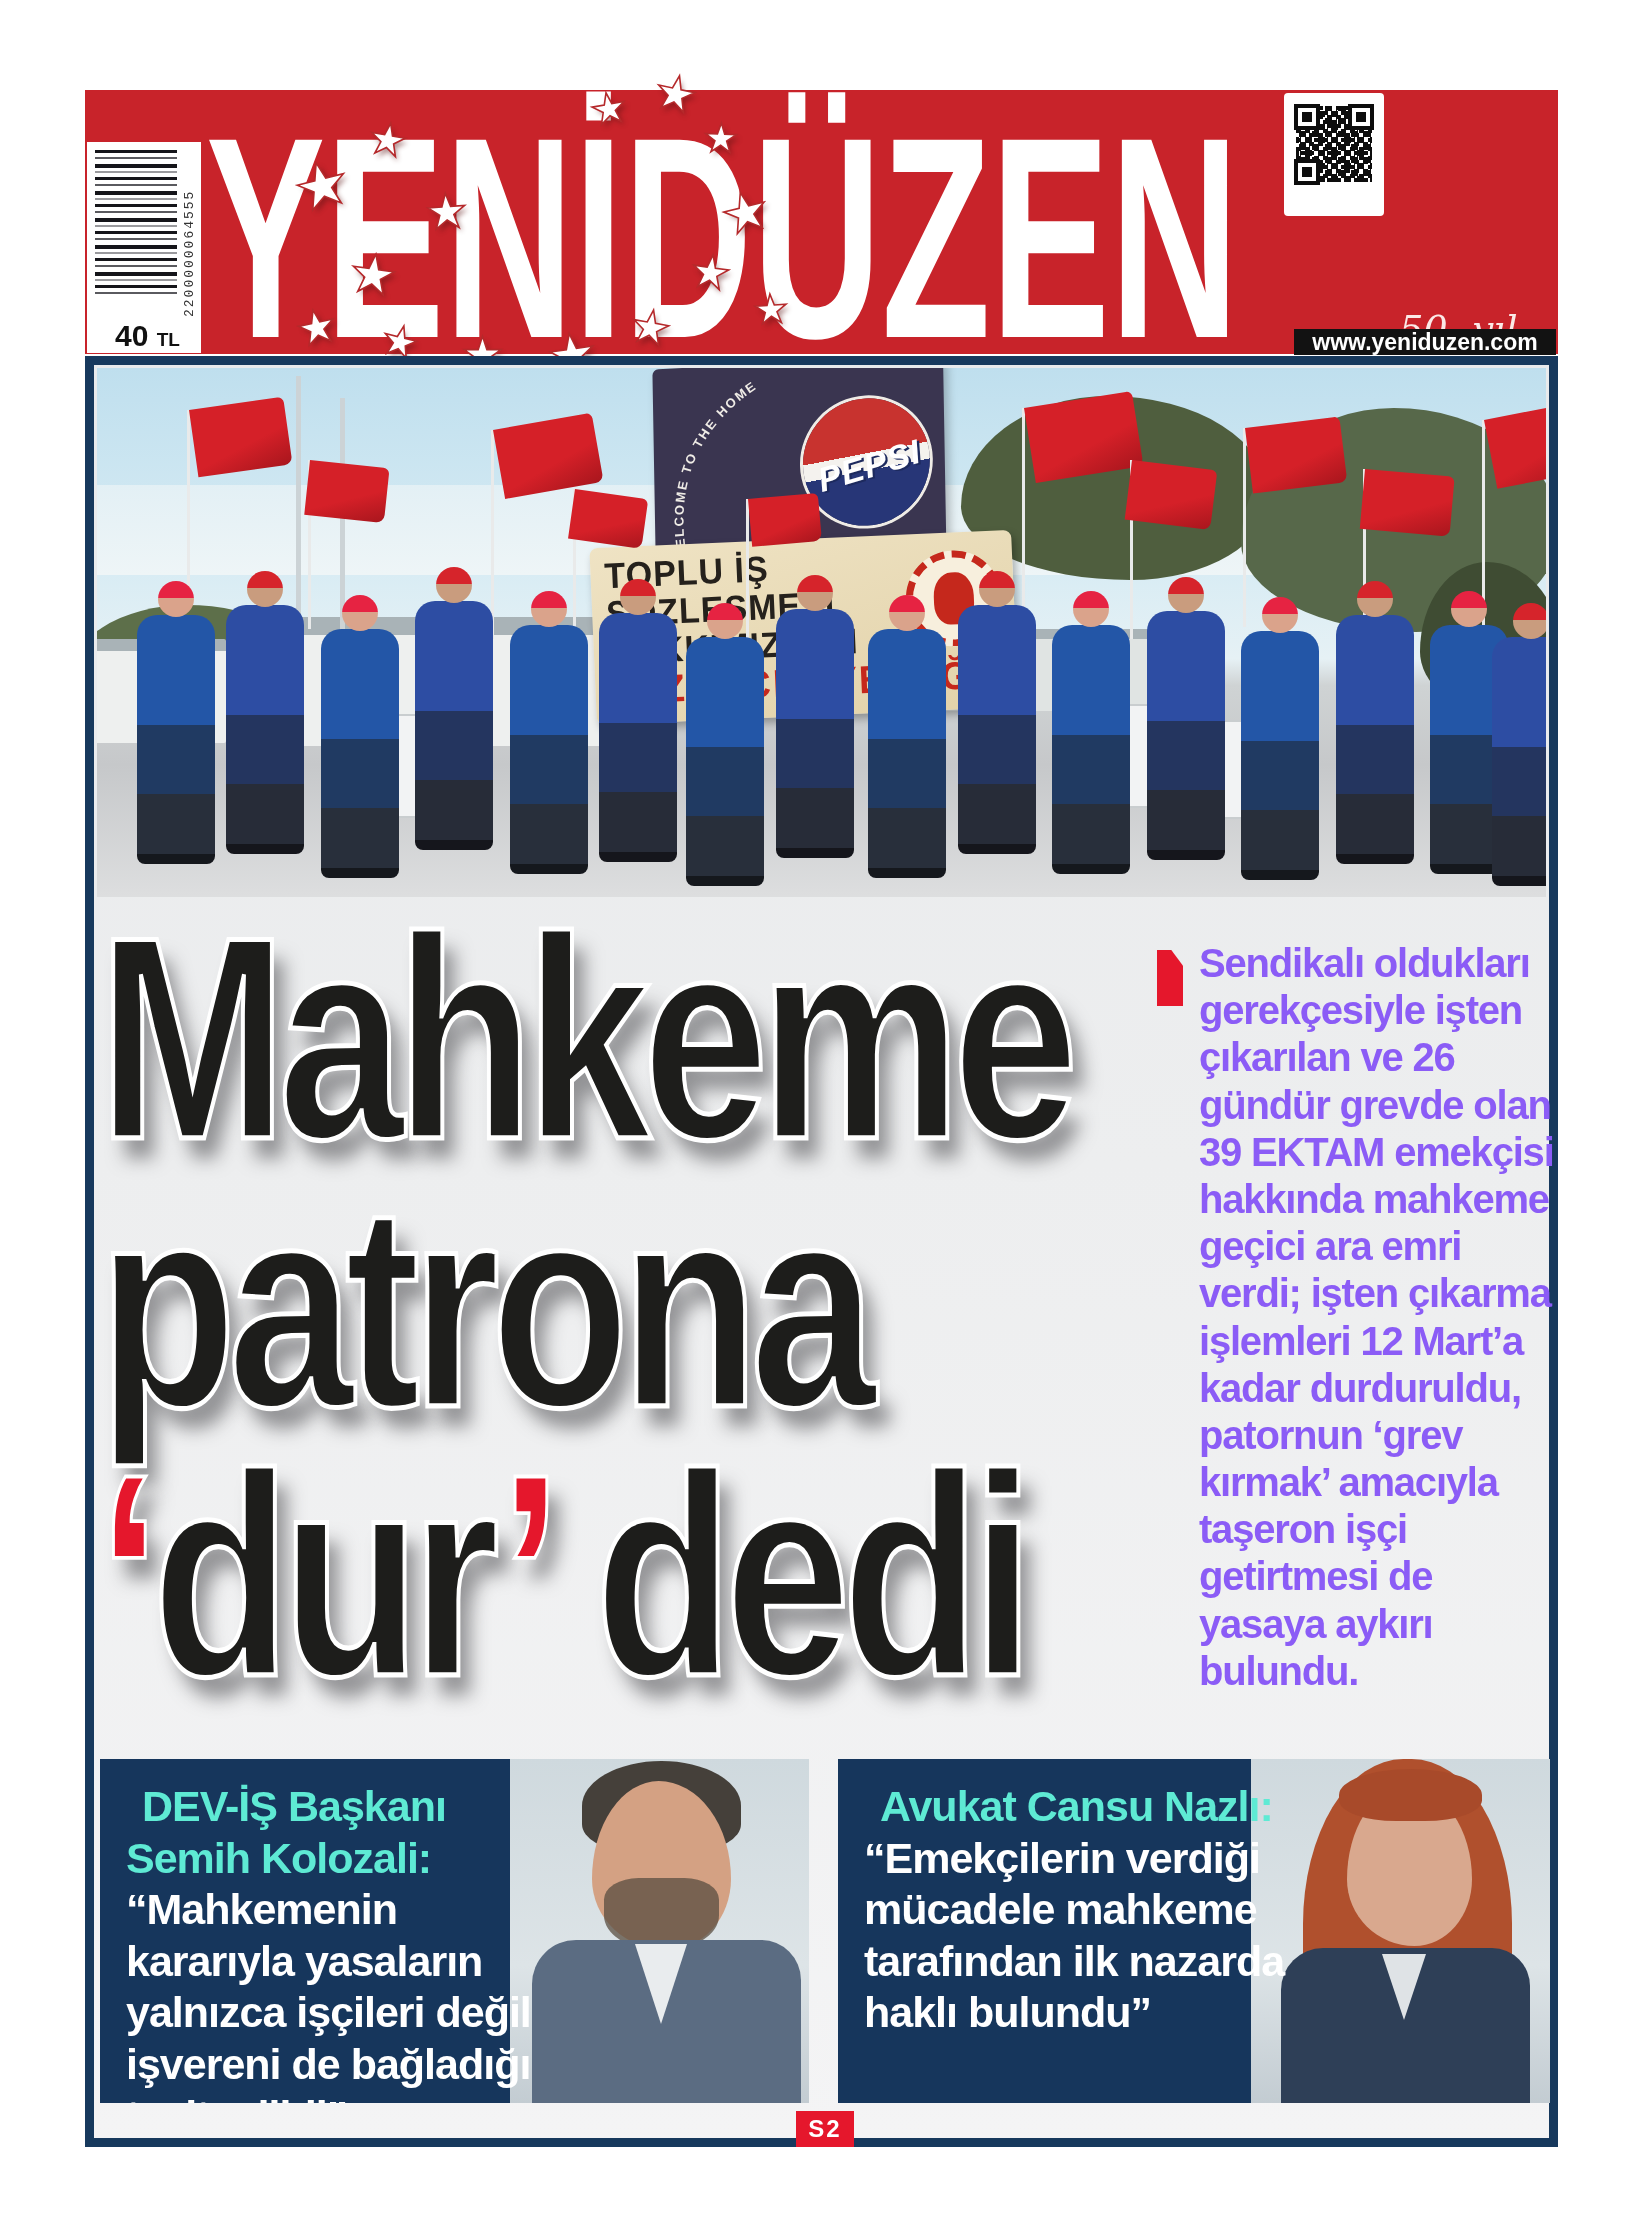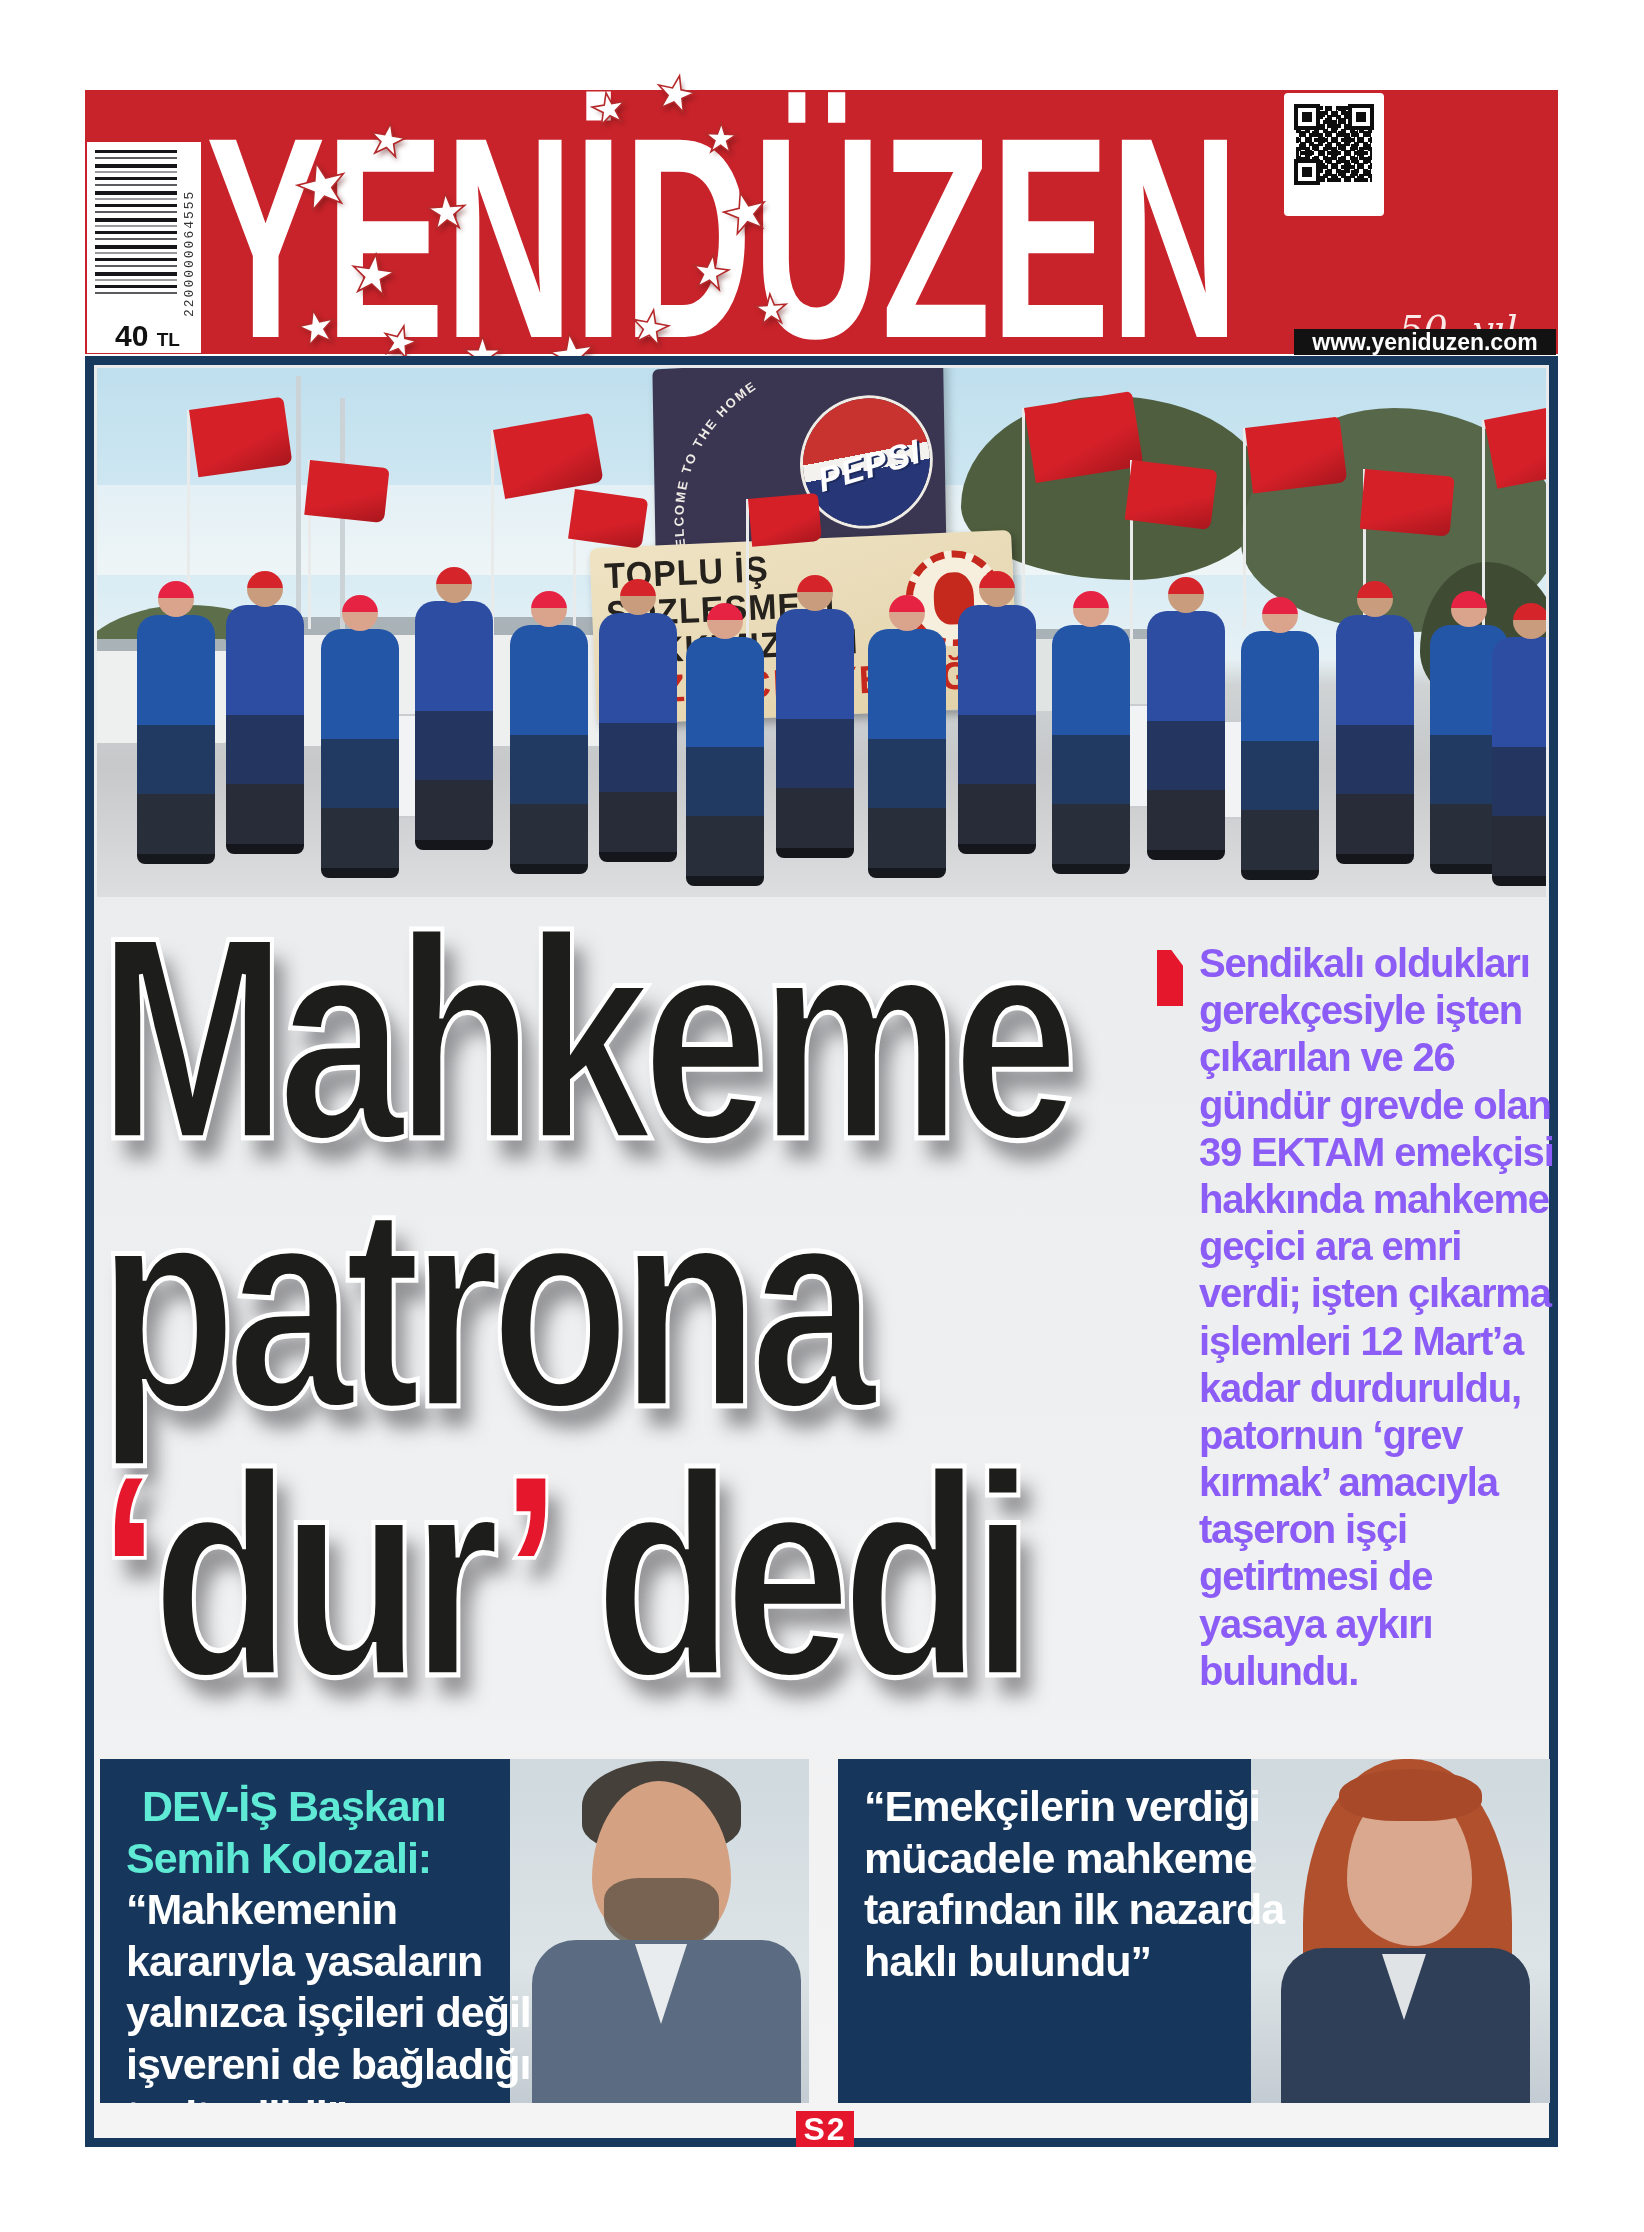--- a/index.html
+++ b/index.html
@@ -116,21 +116,21 @@
   .qquote{color:#fff;}
   .portrait{position:absolute;right:0;top:0;width:299px;height:100%;
      background:linear-gradient(180deg,#cfd9de 0%,#dde4e7 60%,#c3ccd2 100%);}
   .head{position:absolute;border-radius:48% 52% 46% 54%/58% 58% 42% 42%;}
   .hair{position:absolute;}
   .body{position:absolute;}
 
   
   .s2-badge{position:absolute;left:796px;top:2111px;width:58px;height:36px;background:#e5172c;
      display:flex;align-items:center;justify-content:center;}
-  .s2-badge span{color:#fff;font-weight:bold;font-size:32px;letter-spacing:2px;}
+  .s2-badge span{color:#fff;font-weight:bold;font-size:24px;letter-spacing:2px;}
 </style>
 </head>
 <body>
 
 <div class="page">
 
   <div class="band">
     <div class="tagline">Emek En Yüce Değerdir.</div>
     <div class="date-line">4 MART 2026 ÇARŞAMBA</div>
     <div class="date-rule"></div>
@@ -274,20 +274,21 @@
 
   <div class="qbox qbox-right">
     <div class="portrait">
       <div class="hair" style="left:52px;top:0;width:209px;height:344px;background:#b0502d;border-radius:48% 48% 20% 20%;"></div>
       <div class="head" style="left:96px;top:28px;width:125px;height:159px;background:#d9a88e;"></div>
       <div class="hair" style="left:88px;top:10px;width:143px;height:52px;background:#a84a2a;border-radius:50% 50% 40% 40%;"></div>
       <div class="body" style="left:30px;top:189px;width:249px;height:155px;background:#2e3f57;border-radius:42px 38px 0 0;"></div>
       <div class="body" style="left:131px;top:195px;width:44px;height:66px;background:#dfe3e6;clip-path:polygon(0 0,100% 0,50% 100%);"></div>
     </div>
     <div class="qtext">
+        <div class="qspeaker">Avukat Cansu Nazlı:</div>
         <div class="qquote">“Emekçilerin verdiği mücadele mahkeme tarafından ilk nazarda haklı bulundu”</div>
       </div>
   </div>
 
   <div class="s2-badge">
     <span>S2</span>
   </div>
 
 </div>
 

